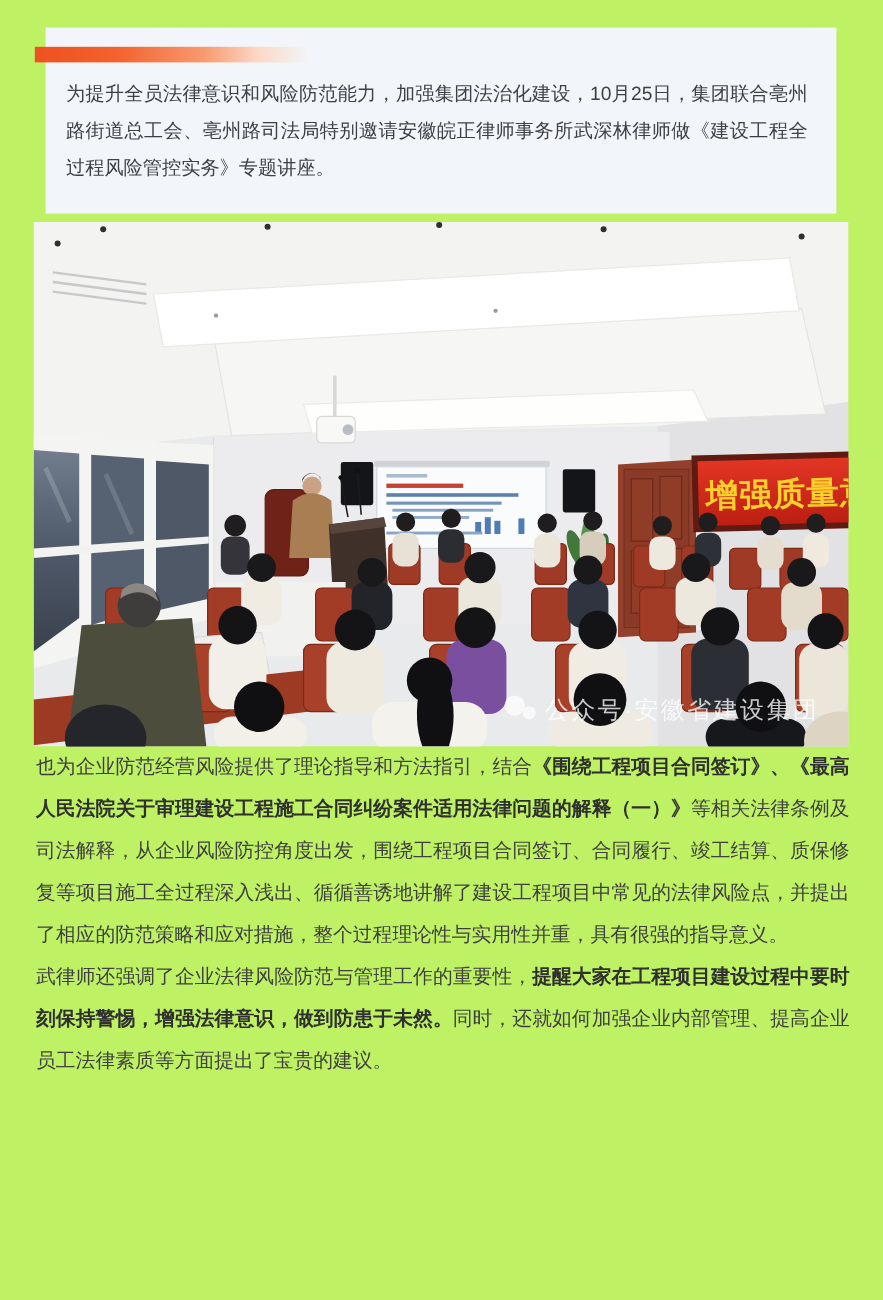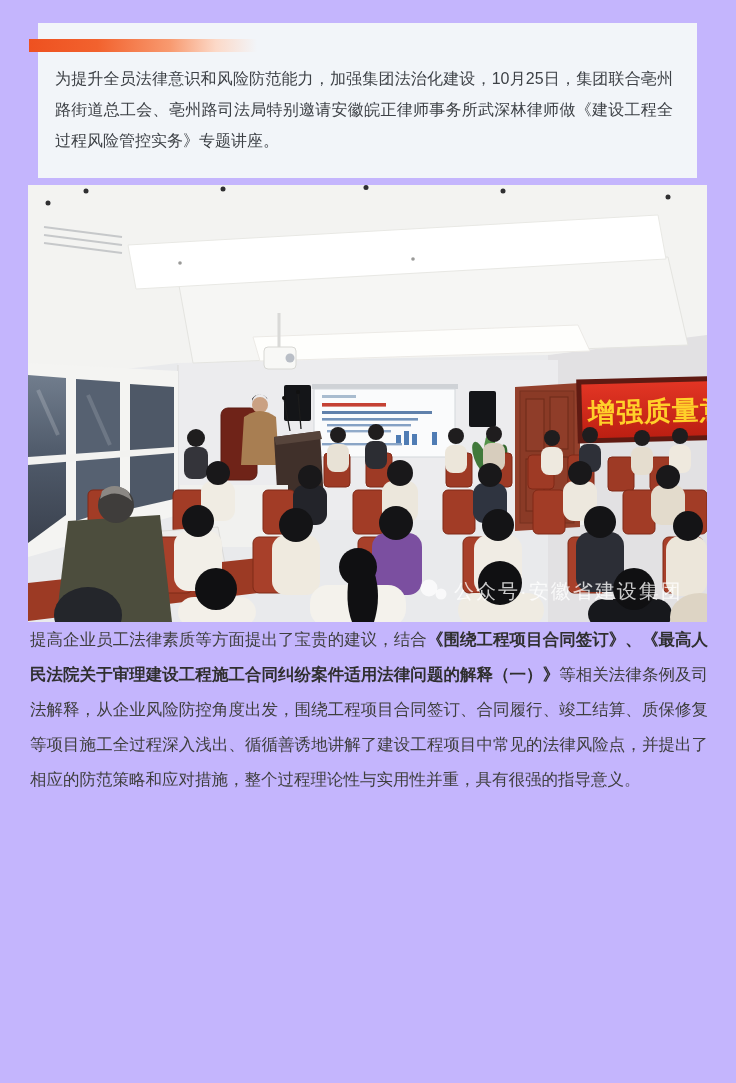--- a/index.html
+++ b/index.html
@@ -1,16 +1,16 @@
 <!DOCTYPE html>
 <html><head>
 <meta charset="utf-8">
 <style>
   html,body{margin:0;padding:0;background:#ffffff;}
-  .page{position:relative;width:736px;height:1083px;background:#c4b5fd;overflow:hidden;
+  .page{position:relative;width:736px;height:1083px;background:#bef264;overflow:hidden;
         font-family:"Liberation Sans",sans-serif;}
   
   .intro-card{position:absolute;left:38px;top:23px;width:659px;height:155px;background:#f2f5f9;}
   .accent-bar{position:absolute;left:-9px;top:16px;width:228px;height:13px;
         background:linear-gradient(90deg,#ee5120 0%,#f2622e 30%,#f89a70 62%,#fcd9c8 82%,rgba(255,255,255,0) 100%);}
   .intro-text{position:absolute;left:17px;right:24px;top:40px;margin:0;
         font-size:16px;line-height:31px;color:#3d4146;text-align:justify;}
   
   .photo{position:absolute;left:28px;top:185px;width:679px;height:437px;margin:0;}
   .photo svg{display:block;}
@@ -255,16 +255,17 @@
 
       <g>
         <circle cx="401" cy="403" r="8.5" fill="#ffffff" fill-opacity="0.72"></circle>
         <circle cx="413" cy="409" r="5.5" fill="#ffffff" fill-opacity="0.72"></circle>
         <text x="426" y="413" font-size="20" fill="#ffffff" fill-opacity="0.78" letter-spacing="2">公众号·安徽省建设集团</text>
       </g>
     </svg>
   </figure>
 
   <main class="content">
-    <p class="p1"><span>提高企业员工法律素质等方面提出了宝贵的建议，结合</span><span class="b">《围绕工程项目合同签订》、《最高人民法院关于审理建设工程施工合同纠纷案件适用法律问题的解释（一）》</span><span>等相关法律条例及司法解释，从企业风险防控角度出发，围绕工程项目合同签订、合同履行、竣工结算、质保修复等项目施工全过程深入浅出、循循善诱地讲解了建设工程项目中常见的法律风险点，并提出了相应的防范策略和应对措施，整个过程理论性与实用性并重，具有很强的指导意义。</span></p>
+    <p class="p1"><span>也为企业防范经营风险提供了理论指导和方法指引，结合</span><span class="b">《围绕工程项目合同签订》、《最高人民法院关于审理建设工程施工合同纠纷案件适用法律问题的解释（一）》</span><span>等相关法律条例及司法解释，从企业风险防控角度出发，围绕工程项目合同签订、合同履行、竣工结算、质保修复等项目施工全过程深入浅出、循循善诱地讲解了建设工程项目中常见的法律风险点，并提出了相应的防范策略和应对措施，整个过程理论性与实用性并重，具有很强的指导意义。</span></p>
+    <p class="p2"><span>武律师还强调了企业法律风险防范与管理工作的重要性，</span><span class="b">提醒大家在工程项目建设过程中要时刻保持警惕，增强法律意识，做到防患于未然。</span><span>同时，还就如何加强企业内部管理、提高企业员工法律素质等方面提出了宝贵的建议。</span></p>
   </main>
 
 </div>
 
 </body></html>

